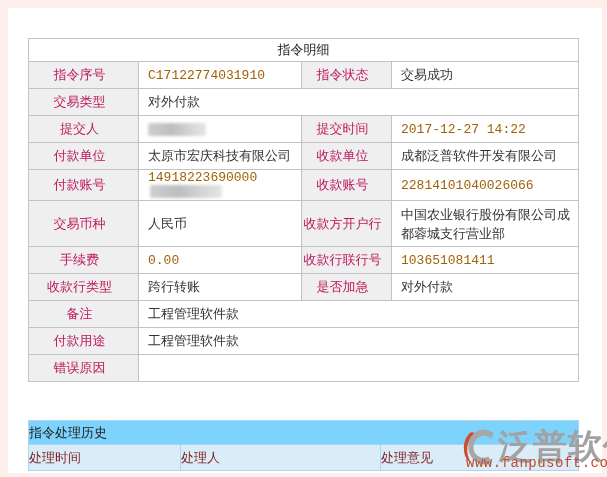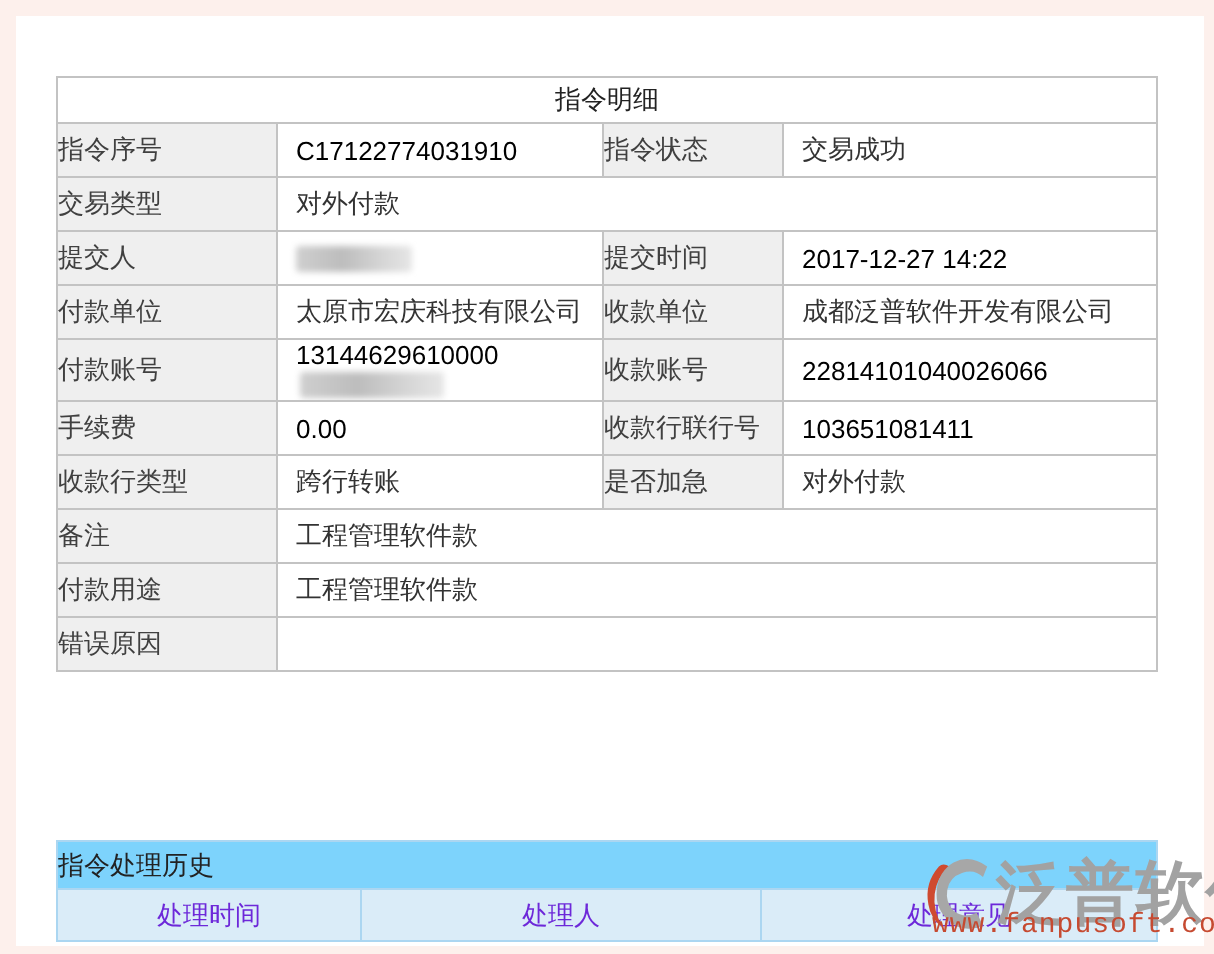--- a/index.html
+++ b/index.html
@@ -19,45 +19,45 @@
   .detail-table {
     position:absolute; left:20px; top:30px; width:550px;
     border:1px solid #c3c3c3;
   }
   .detail-table td, .detail-table th {
     border:1px solid #c3c3c3; height:27px;
     font-weight:normal; overflow:hidden;
   }
   .detail-table .title-cell { text-align:center; background:#fff; height:23px; color:#222; }
   .detail-table th.lbl {
-    background:#efefef; text-align:left; padding-right:8px; color:#404040;
+    background:#efefef; text-align:center; padding-right:8px; color:#be185d;
     white-space:nowrap;
   }
   .detail-table td.val { background:#fff; text-align:left; padding-left:9px; padding-right:4px; }
-  .detail-table td.val.num { color:#000000; }
+  .detail-table td.val.num { color:#a16207;font-family:Liberation Mono, monospace; }
   .detail-table tr.tall td, .detail-table tr.tall th { height:46px; }
   .detail-table td.wrap { line-height:19px; padding-top:3px; padding-bottom:3px; }
 
   .redact {
     display:inline-block; height:13px; vertical-align:middle;
     background:linear-gradient(90deg,#cfcfcf,#bdbdbd 40%,#d6d6d6 75%,#e6e6e6);
     filter:blur(1.5px); border-radius:2px; margin-top:-2px;
   }
   .redact.w1 { width:58px; }
   .redact.w2 { width:72px; margin-left:2px; }
 
   
   .history-table {
     position:absolute; left:20px; top:412px; width:550px;
     border:1px solid #abd6f1;
   }
   .history-table td { border:1px solid #abd6f1; }
   .history-table .h-title { background:#7dd3fc; text-align:left; height:24px; color:#222;margin-left:40px; }
   .history-table .h-col {
-    background:#daecf8; color:#6d28d9; text-align:center; height:26px;
+    background:#daecf8; color:#7f1d1d; height:26px;
   }
 
   
   .watermark {
     position:absolute; left:458px; top:424px; width:150px; height:52px;
     z-index:5; pointer-events:none;
   }
   .wm-logo { position:absolute; left:2px; top:3px; width:42px; height:42px; }
   .wm-brand {
     position:absolute; left:40px; top:0px; width:110px;
@@ -103,23 +103,29 @@
       <td class="val num">2017-12-27 14:22</td>
     </tr>
     <tr>
       <th class="lbl">付款单位</th>
       <td class="val">太原市宏庆科技有限公司</td>
       <th class="lbl">收款单位</th>
       <td class="val">成都泛普软件开发有限公司</td>
     </tr>
     <tr>
       <th class="lbl">付款账号</th>
-      <td class="val num"><span>13144629610000</span><span class="redact w2"></span></td>
+      <td class="val num"><span>14918223690000</span><span class="redact w2"></span></td>
       <th class="lbl">收款账号</th>
       <td class="val num">22814101040026066</td>
+    </tr>
+    <tr class="tall">
+      <th class="lbl">交易币种</th>
+      <td class="val">人民币</td>
+      <th class="lbl">收款方开户行</th>
+      <td class="val wrap">中国农业银行股份有限公司成都蓉城支行营业部</td>
     </tr>
     <tr>
       <th class="lbl">手续费</th>
       <td class="val num">0.00</td>
       <th class="lbl">收款行联行号</th>
       <td class="val num">103651081411</td>
     </tr>
     <tr>
       <th class="lbl">收款行类型</th>
       <td class="val">跨行转账</td>

